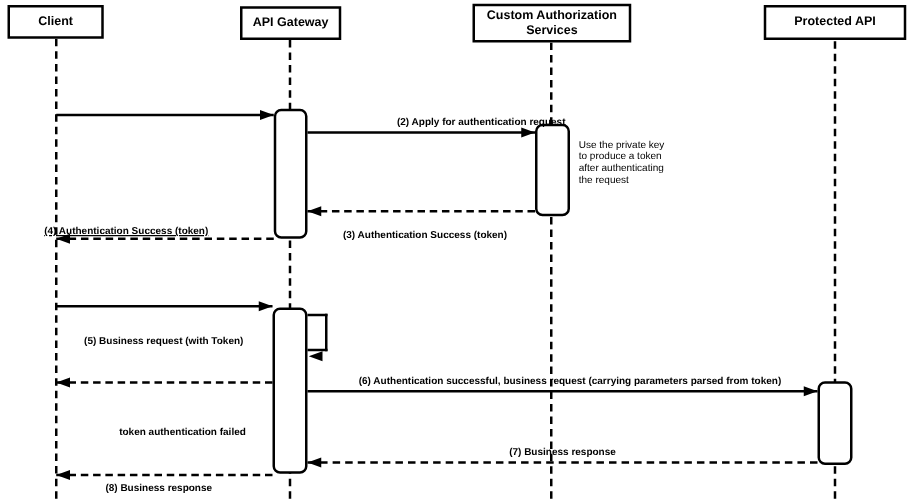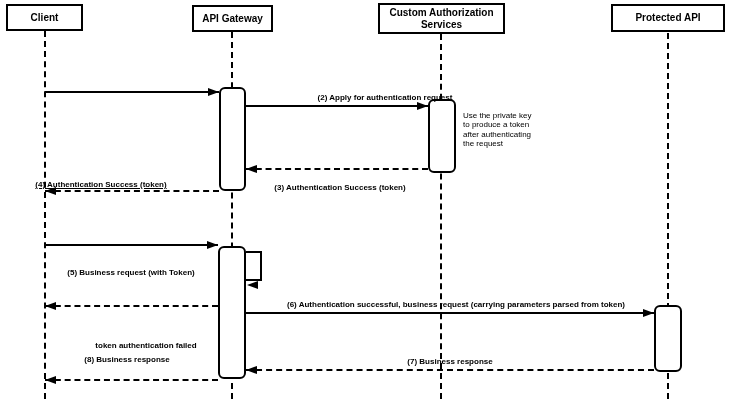--- a/index.html
+++ b/index.html
@@ -133,17 +133,17 @@
   <div class="msg-line solid" style="left:246px; top:312px; width:408px;"></div>
   <div class="arrowhead right" style="left:643px; top:309px;"></div>
   <div class="msg-label" style="left:456px; top:300px;">(6) Authentication successful, business request (carrying parameters parsed from token)</div>
 
   <div class="msg-line dashed" style="left:246px; top:369px; width:408px;"></div>
   <div class="arrowhead left" style="left:246px; top:366px;"></div>
   <div class="msg-label" style="left:450px; top:357px;">(7) Business response</div>
 
   <div class="msg-line dashed" style="left:45px; top:379px; width:173px;"></div>
   <div class="arrowhead left" style="left:45px; top:376px;"></div>
-  <div class="msg-label" style="left:127px; top:355px;">(8) Business response</div>
+  <div class="msg-label" style="left:127px; top:386px;">(8) Business response</div>
 
   <div class="free-label" style="left:463px; top:111px; width:74px;">Use the private key to produce a token after authenticating the request</div>
 
 </div>
 
 </body></html>

